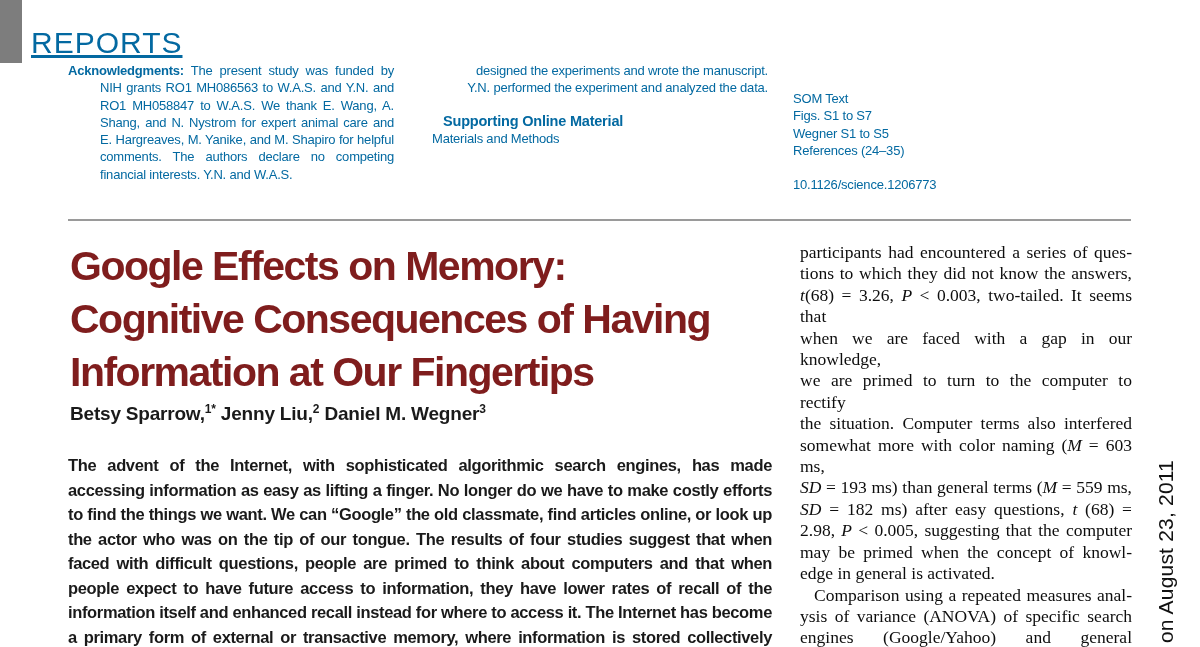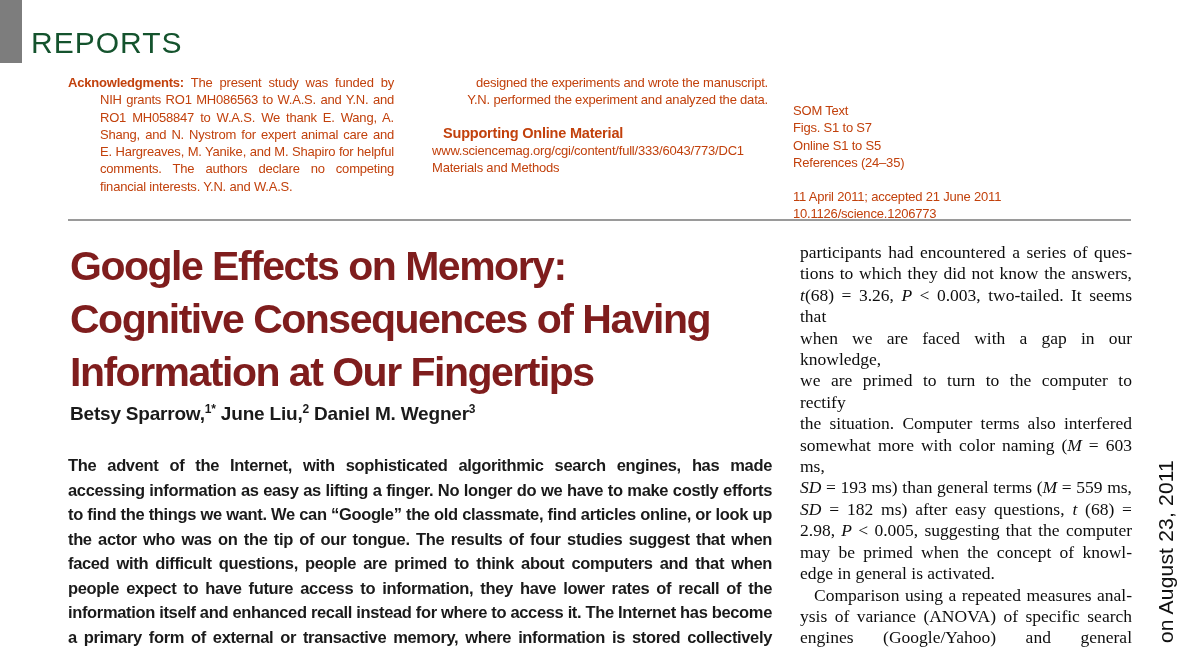--- a/index.html
+++ b/index.html
@@ -18,24 +18,24 @@
     background: #7d7d7d;
   }
   .reports-header {
     position: absolute; left: 31px; top: 26px;
     font-size: 30px; font-weight: 400;
     letter-spacing: 1px;
     color: #8a8a8a;
   }
   
   .frontmatter {
-    position: absolute; top: 74px;
+    position: absolute; top: 62px;
     font-size: 13px; line-height: 17.3px;
     letter-spacing: -0.2px;
-    color: #c2410c;
+    color: #0369a1;
   }
   .fm-col1 { left: 68px; width: 326px; }
   .fm-col2 { left: 432px; width: 336px; }
   .fm-col3 { left: 793px; width: 330px; margin-top: 28px; }
   .fm-hang { padding-left: 32px; text-indent: -32px; text-align: justify; }
   .fm-label { font-weight: 700; }
   .fm-contrib { padding-left: 22px; text-indent: 8px; text-align: right; }
   .fm-heading { font-weight: 700; font-size: 14.5px; margin-top: 16px; margin-left: 11px; }
   .fm-gap { margin-top: 17px; }
   
@@ -87,54 +87,52 @@
     font-size: 21px;
     letter-spacing: 0.2px;
     color: #111111;
   }
   .sidebar-fragment { font-weight: 400; }
 </style>
 </head>
 <body>
 
 <div class="corner-square" style="background: rgb(125, 125, 125);"></div>
-<div class="reports-header" style="color: #14532d;">REPORTS</div>
+<div class="reports-header" style="color: #0369a1; text-decoration: underline;">REPORTS</div>
 
 <div class="frontmatter fm-col1">
   <div class="fm-hang"><span class="fm-label">Acknowledgments:</span><span> The present study was funded by NIH grants RO1 MH086563 to W.A.S. and Y.N. and RO1 MH058847 to W.A.S. We thank E. Wang, A. Shang, and N. Nystrom for expert animal care and E. Hargreaves, M. Yanike, and M. Shapiro for helpful comments. The authors declare no competing financial interests. Y.N. and W.A.S.</span></div>
 </div>
 
 <div class="frontmatter fm-col2">
   <div class="fm-contrib">designed the experiments and wrote the manuscript. Y.N. performed the experiment and analyzed the data.</div>
   <div class="fm-heading">Supporting Online Material</div>
-  <div>www.sciencemag.org/cgi/content/full/333/6043/773/DC1</div>
   <div>Materials and Methods</div>
 </div>
 
 <div class="frontmatter fm-col3">
   <div>
       <div>SOM Text</div>
       <div>Figs. S1 to S7</div>
-      <div>Online S1 to S5</div>
+      <div>Wegner S1 to S5</div>
       <div>References (24–35)</div>
     </div>
   <div class="fm-gap">
-      <div>11 April 2011; accepted 21 June 2011</div>
       <div>10.1126/science.1206773</div>
     </div>
 </div>
 
 <div class="mid-rule"></div>
 
 <div class="article-title">
     <div>Google Effects on Memory:</div>
     <div>Cognitive Consequences of Having</div>
     <div>Information at Our Fingertips</div>
   </div>
-<div class="article-authors"><span>Betsy Sparrow,</span><sup>1*</sup><span> June Liu,</span><sup>2</sup><span> Daniel M. Wegner</span><sup>3</sup></div>
+<div class="article-authors"><span>Betsy Sparrow,</span><sup>1*</sup><span> Jenny Liu,</span><sup>2</sup><span> Daniel M. Wegner</span><sup>3</sup></div>
 <div class="article-abstract">The advent of the Internet, with sophisticated algorithmic search engines, has made accessing information as easy as lifting a finger. No longer do we have to make costly efforts to find the things we want. We can “Google” the old classmate, find articles online, or look up the actor who was on the tip of our tongue. The results of four studies suggest that when faced with difficult questions, people are primed to think about computers and that when people expect to have future access to information, they have lower rates of recall of the information itself and enhanced recall instead for where to access it. The Internet has become a primary form of external or transactive memory, where information is stored collectively outside ourselves.</div>
 
 <div class="body-column">
     <div class="bodyline">participants had encountered a series of ques-</div>
     <div class="bodyline">tions to which they did not know the answers,</div>
     <div class="bodyline"><i>t</i>(68) = 3.26, <i>P</i> &lt; 0.003, two-tailed. It seems that</div>
     <div class="bodyline">when we are faced with a gap in our knowledge,</div>
     <div class="bodyline">we are primed to turn to the computer to rectify</div>
     <div class="bodyline">the situation. Computer terms also interfered</div>
     <div class="bodyline">somewhat more with color naming (<i>M</i> = 603 ms,</div>

